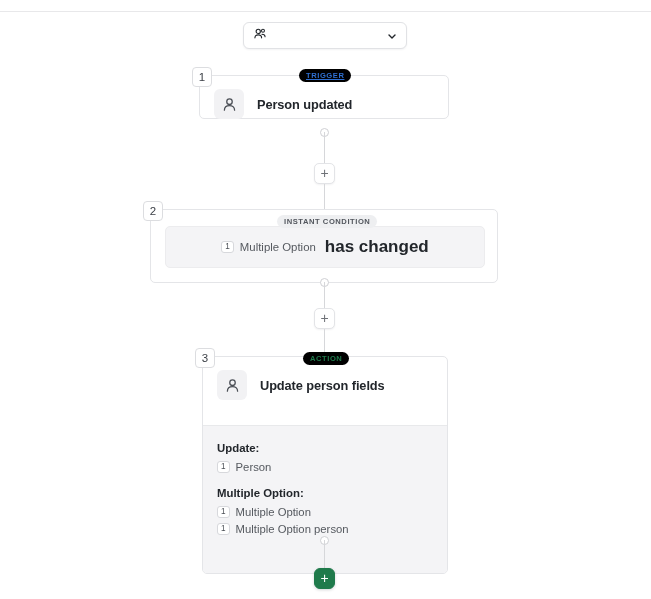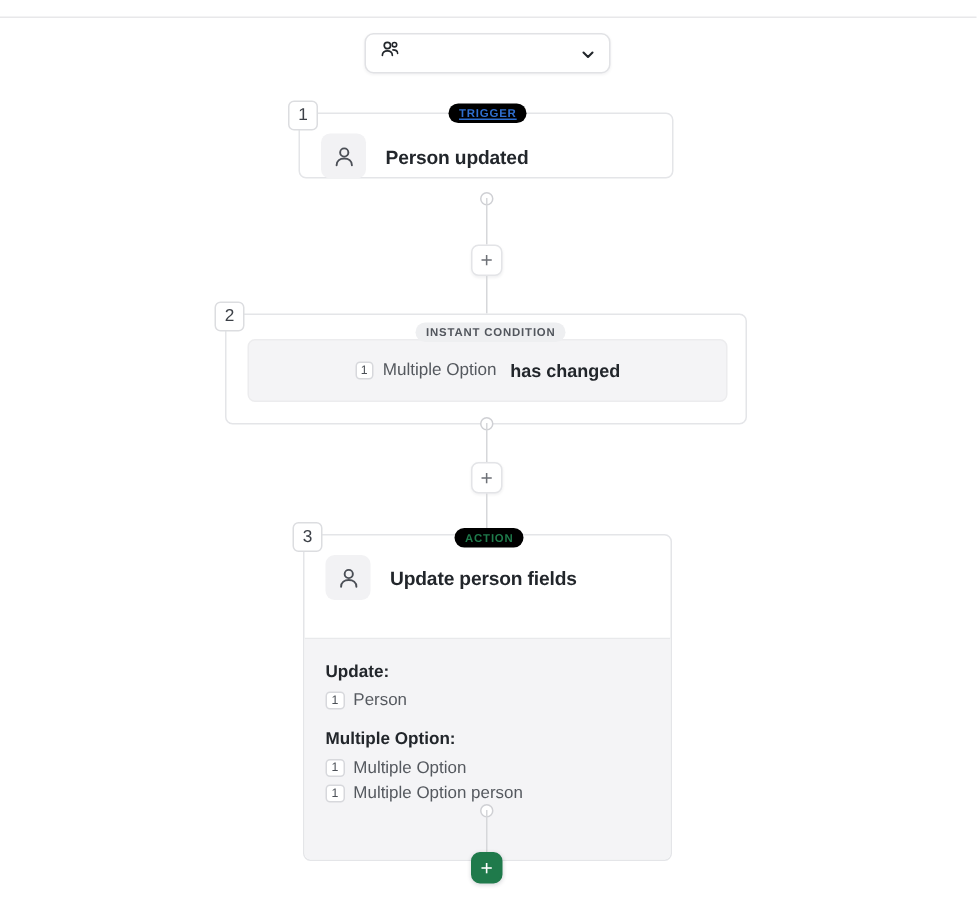--- a/index.html
+++ b/index.html
@@ -197,21 +197,21 @@
     display: flex;
     align-items: center;
     justify-content: center;
     gap: 6px;
   }
   .cond-text {
     font-size: 11.4px;
     color: #55595f;
   }
   .cond-strong {
-    font-size: 12px;
+    font-size: 17px;
     font-weight: bold;
     color: #22262b;
     margin-left: 3px;
   }
 
   
   .chip {
     display: inline-flex;
     align-items: center;
     justify-content: center;

